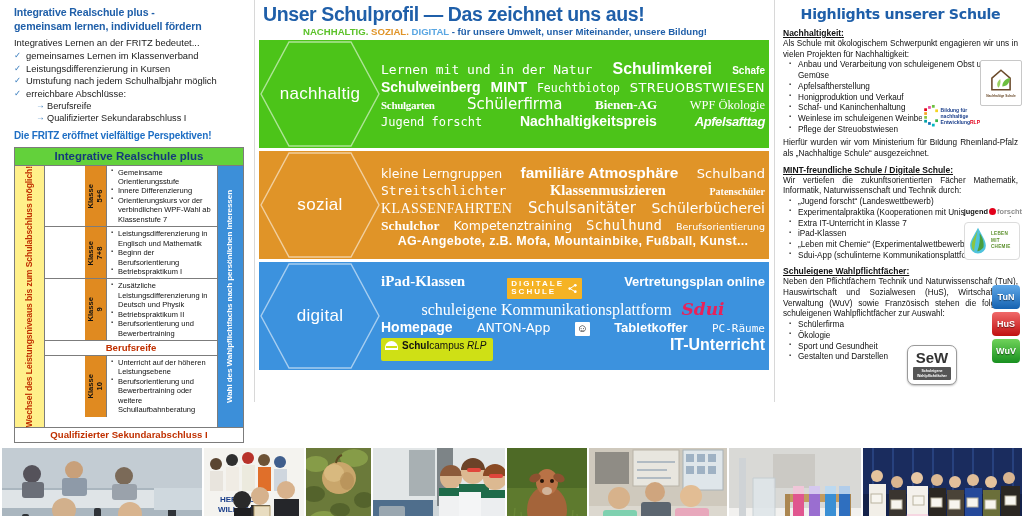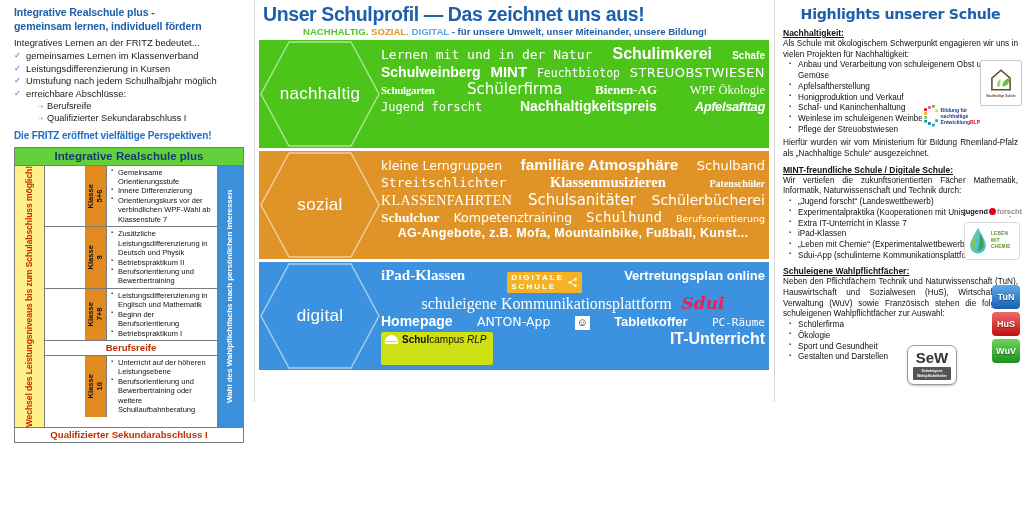--- a/index.html
+++ b/index.html
@@ -8,20 +8,21 @@
     width: 1024px; height: 516px;
     background: #ffffff;
     font-family: "Liberation Sans", sans-serif;
     overflow: hidden;
   }
   #page {
     position: relative;
     width: 1024px; height: 516px;
     background: #fff;
     display: flex;
+    flex-direction: column;
     gap: 44px;
   }
   .top-area { display: flex; width: 1024px; height: 402px; }
 
   
   .col-left {
     width: 255px; height: 402px;
     padding: 6px 8px 0 14px;
     position: relative;
     border-right: 1px solid #d8d8d8;
@@ -135,21 +136,21 @@
     position: relative; width: 122px; height: 108px; flex: 0 0 122px;
     display: flex; align-items: center; justify-content: center;
   }
   .hex svg { position: absolute; left: 0; top: 0; }
   .hex span {
     position: relative; color: #fff; font-size: 17px; letter-spacing: 0.3px;
   }
   .cloud {
     flex: 1; height: 108px; position: relative;
     padding: 5px 4px 4px 0; display: flex; flex-direction: column;
-    justify-content: flex-start;
+    justify-content: center;
   }
   .cl-row {
     display: flex; align-items: baseline; justify-content: space-between;
     color: #fff; white-space: nowrap;
   }
   .cl-row.center { justify-content: center; gap: 10px; }
   .cl { color: #fff; }
 
   
   .f-thin   { font-family: "DejaVu Sans", sans-serif; font-weight: normal; }
@@ -168,21 +169,21 @@
   }
   .badge-digitale .bd-txt { display: flex; flex-direction: column; }
   .badge-sdui { color: #E8225A; font-weight: bold; font-style: italic; font-size: 17px; font-family: "DejaVu Serif", serif; }
   .badge-smiley {
     display: inline-block; width: 15px; height: 14px; background: #fff;
     color: #111; font-size: 11px; line-height: 13px; text-align: center;
     border-radius: 1px; vertical-align: -2px;
   }
   .badge-schulcampus {
     display: inline-flex; align-items: center; gap: 4px;
-    background: #CFE015; padding: 2px 7px 20px 4px; border-radius: 2px;
+    background: #CFE015; padding: 2px 7px 10px 4px; border-radius: 2px;
     font-size: 10px; color: #111;
   }
   .badge-schulcampus .sc-ico {
     width: 13px; height: 9px; background: #fff;
     border-radius: 7px 7px 0 0; position: relative;
   }
   .badge-schulcampus .sc-ico::after {
     content: ""; position: absolute; left: 1px; right: 1px; bottom: 2px;
     height: 1.5px; background: #CFE015;
   }
@@ -304,40 +305,40 @@
                 <ul>
                   <li>Gemeinsame Orientierungsstufe</li>
                   <li>Innere Differenzierung</li>
                   <li>Orientierungskurs vor der verbindlichen WPF-Wahl ab Klassenstufe 7</li>
                 </ul>
               </div>
             </div>
 
             <div class="grade-row">
               <div class="grade-tag">
+                <span><span>Klasse</span><br><span>7+8</span></span>
+              </div>
+              <div class="grade-content">
+                <ul>
+                  <li>Leistungsdifferenzierung in Englisch und Mathematik</li>
+                  <li>Beginn der Berufsorientierung</li>
+                  <li>Betriebspraktikum I</li>
+                </ul>
+              </div>
+            </div>
+
+            <div class="grade-row">
+              <div class="grade-tag">
                 <span><span>Klasse</span><br><span>9</span></span>
               </div>
               <div class="grade-content">
                 <ul>
                   <li>Zusätzliche Leistungsdifferenzierung in Deutsch und Physik</li>
                   <li>Betriebspraktikum II</li>
                   <li>Berufsorientierung und Bewerbertraining</li>
-                </ul>
-              </div>
-            </div>
-
-            <div class="grade-row">
-              <div class="grade-tag">
-                <span><span>Klasse</span><br><span>7+8</span></span>
-              </div>
-              <div class="grade-content">
-                <ul>
-                  <li>Leistungsdifferenzierung in Englisch und Mathematik</li>
-                  <li>Beginn der Berufsorientierung</li>
-                  <li>Betriebspraktikum I</li>
                 </ul>
               </div>
             </div>
 
             <div class="band-row">Berufsreife</div>
 
             <div class="grade-row">
               <div class="grade-tag">
                 <span><span>Klasse</span><br><span>10</span></span>
               </div>

